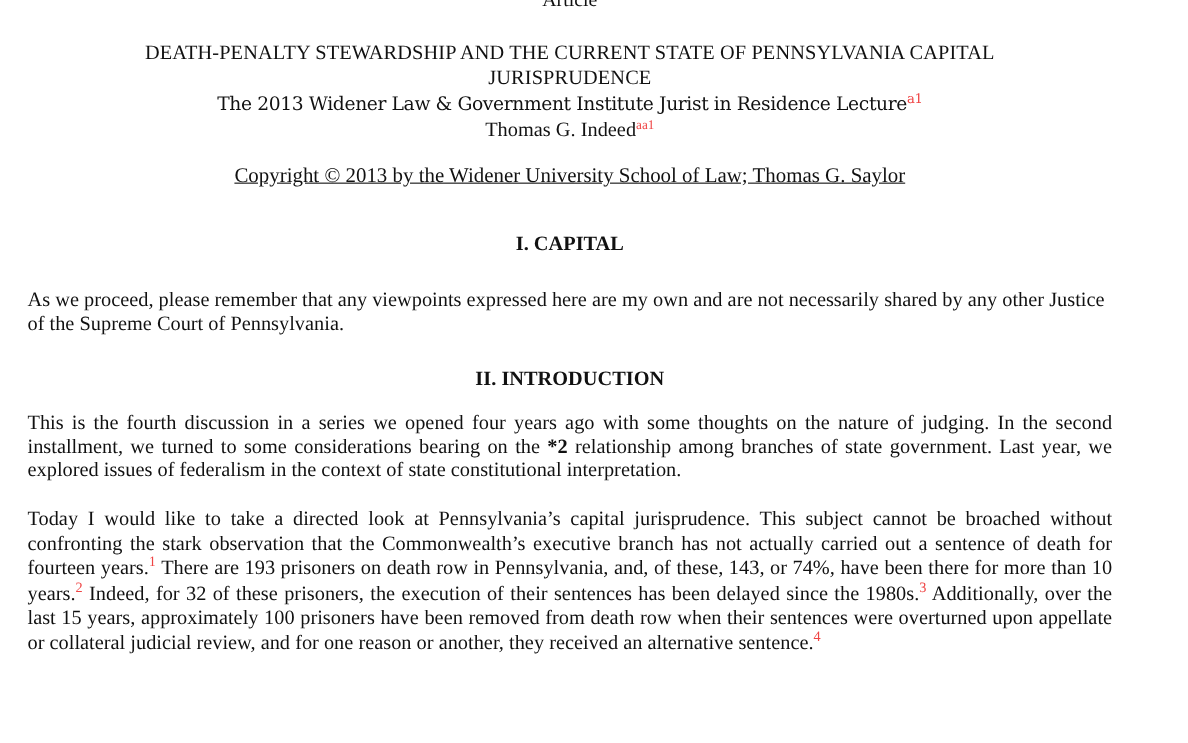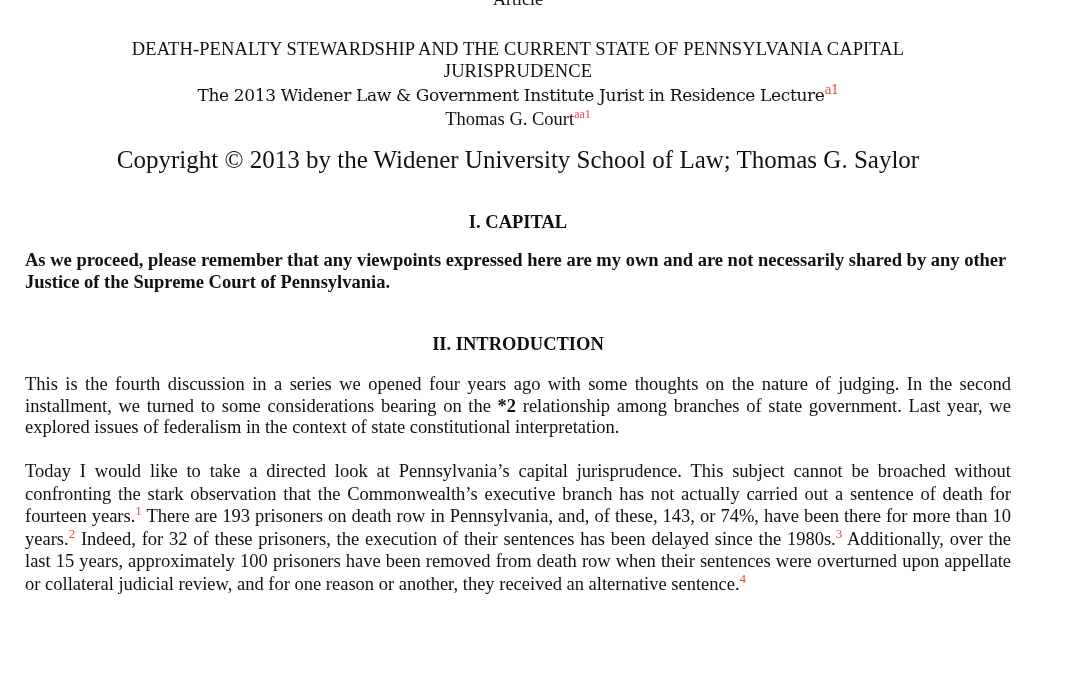--- a/index.html
+++ b/index.html
@@ -41,23 +41,24 @@
     margin: 1px 0 0 0;
     letter-spacing: -0.35px;
     font-weight: normal;
   }
   .author {
     font-size: 18.5px;
     line-height: 24px;
     margin: 0;
   }
   .copyright {
-    font-size: 25px;
+    font-size: 19px;
     line-height: 24px;
     margin: 17px 0 0 0;
+    text-decoration: underline;
   }
   sup {
     color: #1a3ee8;
     font-size: 12px;
     line-height: 0;
     vertical-align: super;
   }
   sup.fn { font-size: 13px; }
   .section-head {
     font-weight: bold;
@@ -83,28 +84,28 @@
 
   <p class="article-label center">Article</p>
 
   <div class="title center">
     <div>DEATH-PENALTY STEWARDSHIP AND THE CURRENT STATE OF PENNSYLVANIA CAPITAL</div>
     <div>JURISPRUDENCE</div>
   </div>
 
   <div class="subtitle center"><span>The 2013 Widener Law &amp; Government Institute Jurist in Residence Lecture</span><sup><a class="fnlink" href="#">a1</a></sup></div>
 
-  <div class="author center"><span>Thomas G. Court</span><sup><a class="fnlink" href="#">aa1</a></sup></div>
+  <div class="author center"><span>Thomas G. Indeed</span><sup><a class="fnlink" href="#">aa1</a></sup></div>
 
   <div class="copyright center">Copyright © 2013 by the Widener University School of Law; Thomas G. Saylor</div>
 
   <h2 class="section-head" style="margin-top:39px;">I. CAPITAL</h2>
 
 
-  <p class="para left" style="margin-top:17px;font-weight:bold;">As we proceed, please remember that any viewpoints expressed here are my own and are not necessarily shared by any other Justice of the Supreme Court of Pennsylvania.</p>
+  <p class="para left" style="margin-top:30px;">As we proceed, please remember that any viewpoints expressed here are my own and are not necessarily shared by any other Justice of the Supreme Court of Pennsylvania.</p>
 
-  <h2 class="section-head" style="margin-top:40px;">II. INTRODUCTION</h2>
+  <h2 class="section-head" style="margin-top:28px;">II. INTRODUCTION</h2>
 
   <p class="para" style="margin-top:19px;"><span>This is the fourth discussion in a series we opened four years ago with some thoughts on the nature of judging. In the second installment, we turned to some considerations bearing on the </span><span class="star">*2</span><span> relationship among branches of state government. Last year, we explored issues of federalism in the context of state constitutional interpretation.</span></p>
 
   <p class="para" style="margin-top:21px; line-height:22.6px;"><span>Today I would like to take a directed look at Pennsylvania’s capital jurisprudence. This subject cannot be broached without confronting the stark observation that the Commonwealth’s executive branch has not actually carried out a sentence of death for fourteen years.</span><sup class="fn"><a class="fnlink" href="#">1</a></sup><span> There are 193 prisoners on death row in Pennsylvania, and, of these, 143, or 74%, have been there for more than 10 years.</span><sup class="fn"><a class="fnlink" href="#">2</a></sup><span> Indeed, for 32 of these prisoners, the execution of their sentences has been delayed since the 1980s.</span><sup class="fn"><a class="fnlink" href="#">3</a></sup><span> Additionally, over the last 15 years, approximately 100 prisoners have been removed from death row when their sentences were overturned upon appellate or collateral judicial review, and for one reason or another, they received an alternative sentence.</span><sup class="fn"><a class="fnlink" href="#">4</a></sup></p>
 
 </div>
 
 </body></html>

